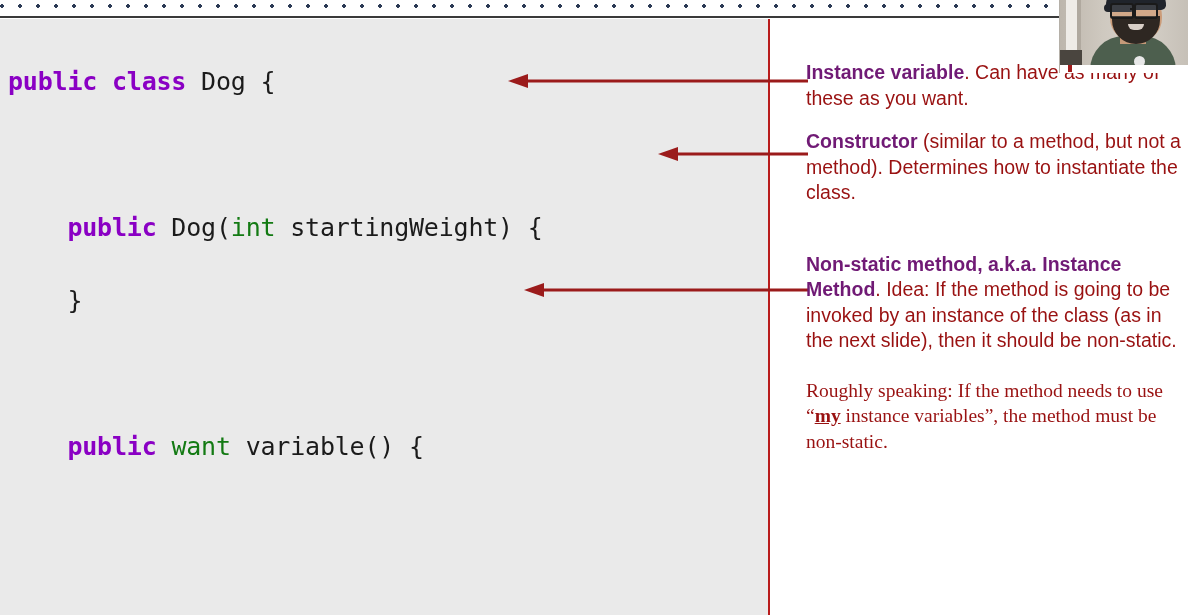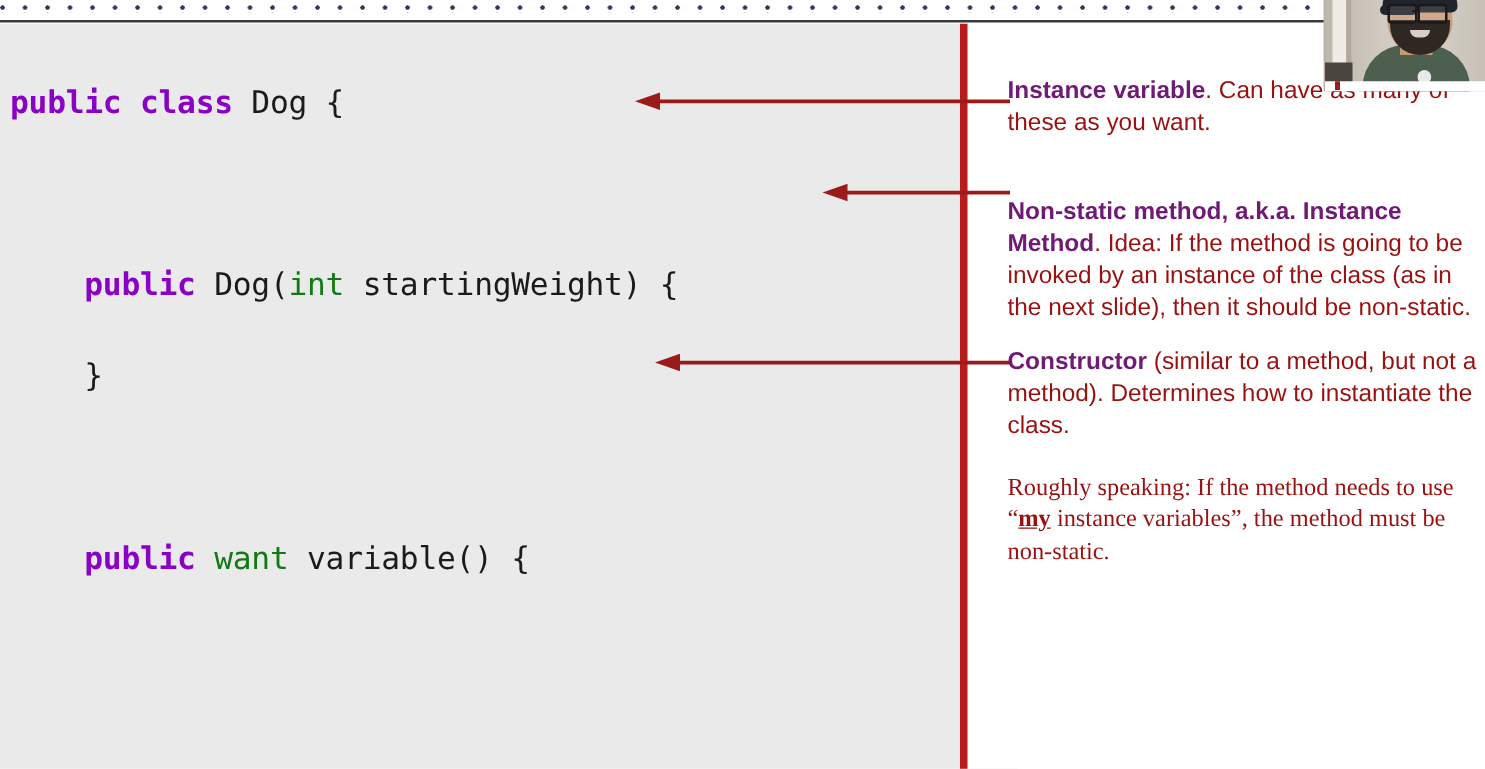--- a/index.html
+++ b/index.html
@@ -13,21 +13,21 @@
   .dotted-rule{
     position:absolute;left:0;top:4px;width:1188px;height:6px;
     background-image:radial-gradient(circle at 2px 2px, #2b3a55 1.6px, rgba(0,0,0,0) 1.9px);
     background-size:18px 6px;background-repeat:repeat-x;
   }
   .solid-rule{position:absolute;left:0;top:16px;width:1188px;height:2px;background:#3a3a3a;}
 
   
   .code-panel{
     position:absolute;left:0;top:19px;width:768px;height:596px;
-    background:#eaeaea;border-right:6px solid #b91c1c;overflow:hidden;
+    background:#eaeaea;border-right:2px solid #b91c1c;overflow:hidden;
   }
   .code{
     position:absolute;left:8px;top:8px;right:0;
     font-family:"DejaVu Sans Mono",monospace;
     font-size:25px;line-height:36.5px;
     color:#1b1b1b;white-space:pre;letter-spacing:-0.2px;
   }
   .code .ln{display:block;height:36.5px;}
   .kw{color:#8A00C4;font-weight:bold;}
   .ty{color:#137A13;}
@@ -125,23 +125,23 @@
     <svg width="284" height="18" viewBox="0 0 284 18">
       <line x1="16" y1="9" x2="284" y2="9" stroke="#9b1b1b" stroke-width="3"></line>
       <polygon points="0,9 20,2 20,16" fill="#9b1b1b"></polygon>
     </svg>
   </div>
 
   <div class="notes">
 
     <p class="note"><b>Instance variable</b><span>. Can have as many of these as you want.</span></p>
 
+    <p class="note"><b>Constructor</b><span> (similar to a method, but not a method). Determines how to instantiate the class.</span></p>
+
     <p class="note" style="margin-top:46px;"><b>Non-static method, a.k.a. Instance Method</b><span>. Idea: If the method is going to be invoked by an instance of the class (as in the next slide), then it should be non-static.</span></p>
-
-    <p class="note"><b>Constructor</b><span> (similar to a method, but not a method). Determines how to instantiate the class.</span></p>
 
     <p class="note" style="margin-top:24px;font-family:Liberation Serif, serif;"><span>Roughly speaking: If the method needs to use “</span><u>my</u><span> instance variables”, the method must be non-static.</span></p>
 
   </div>
 
   <div class="webcam">
     <div class="cam-wall"></div>
     <div class="cam-doorframe"></div>
     <div class="cam-doorframe2"></div>
     <div class="cam-dark"></div>

